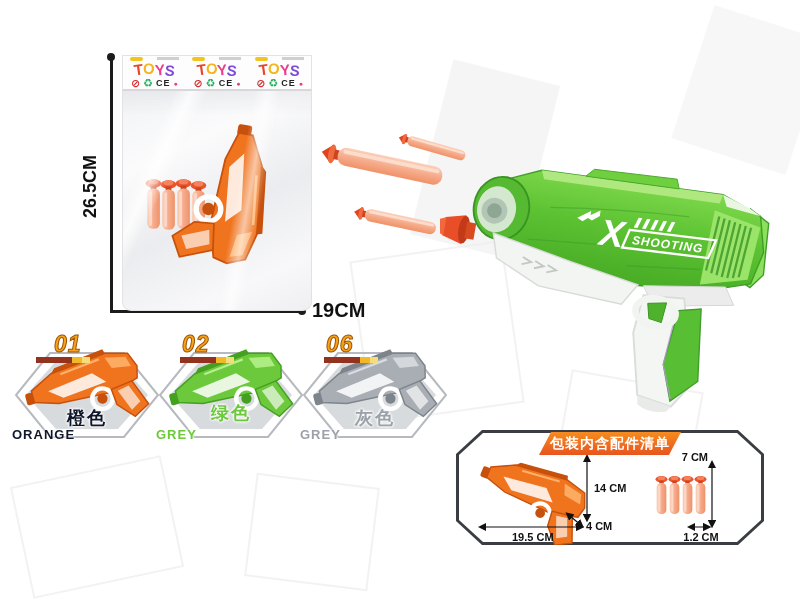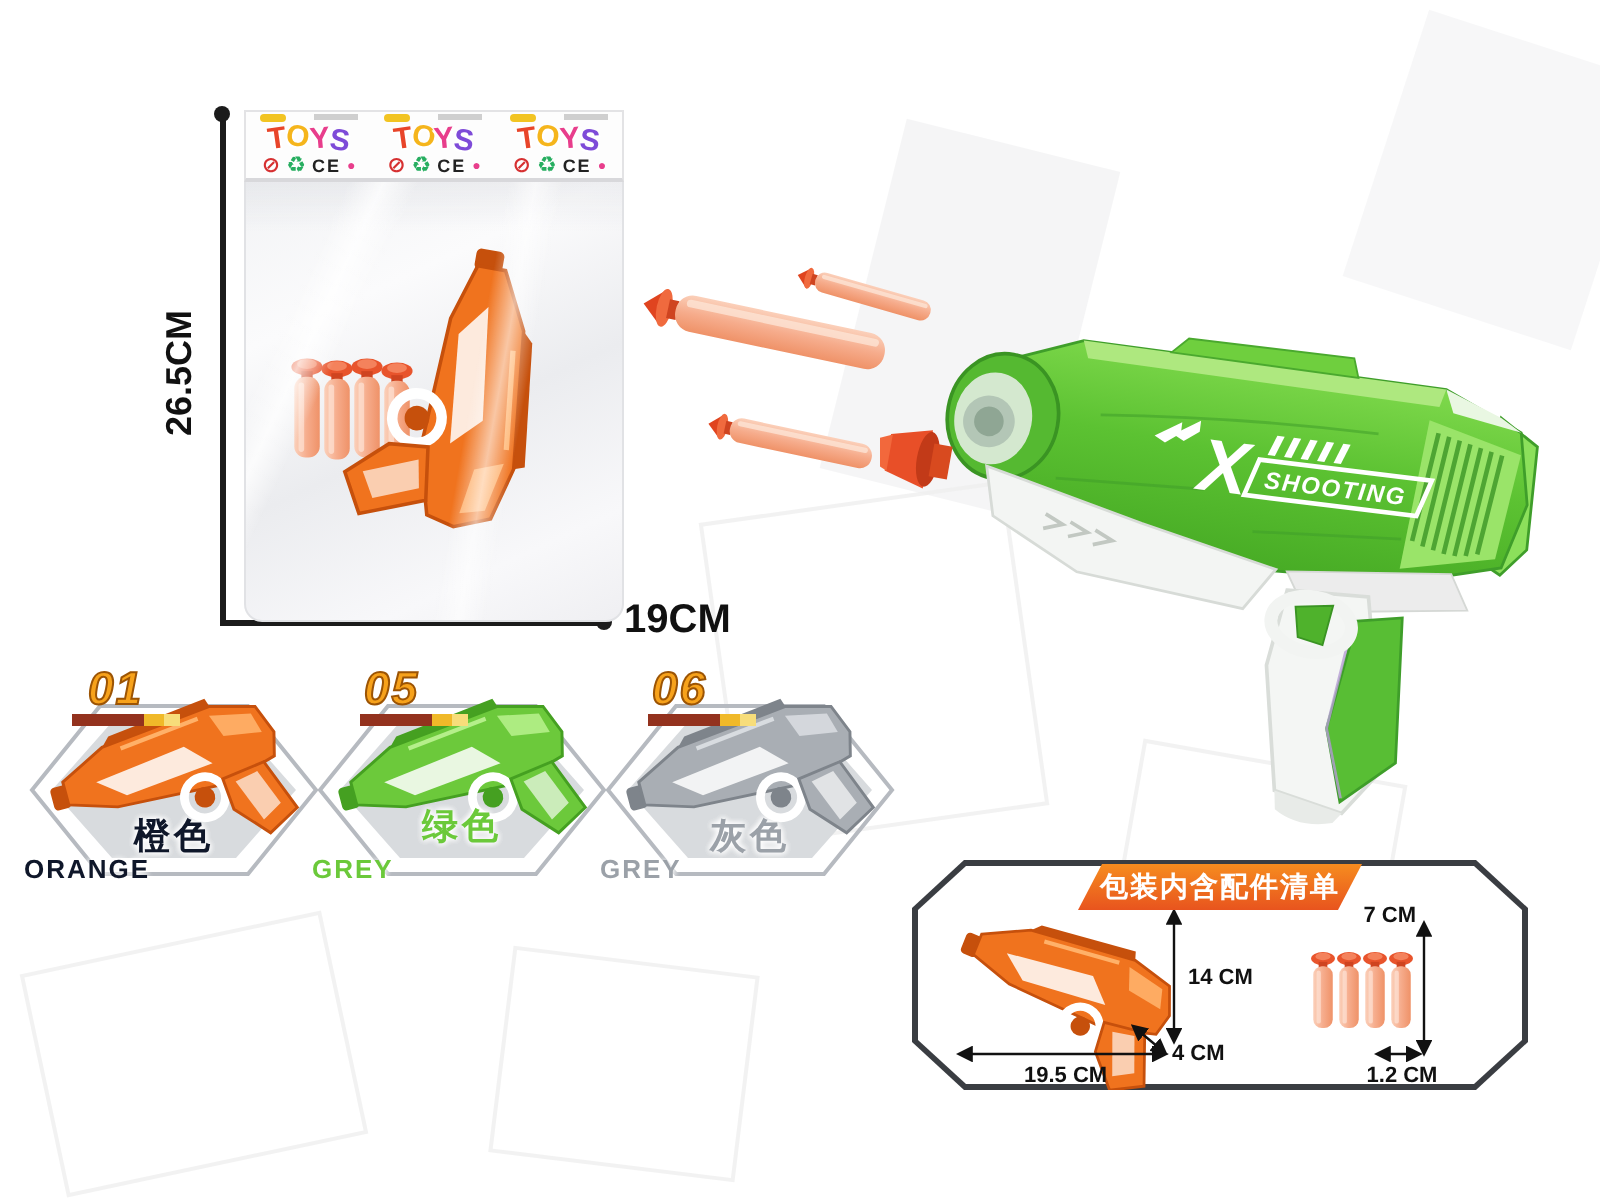--- a/index.html
+++ b/index.html
@@ -235,33 +235,33 @@
     </g>
     <path d="M234,138 L278,134 L302,224 L284,252 L246,246 L230,180 Z" fill="#f4f6f4" stroke="#d9ddd9" stroke-width="2"></path>
     <polygon points="274,148 298,142 308,220 282,246 268,208 272,168" fill="#58be34" stroke="#3f9e2a" stroke-width="1.5"></polygon>
     <path d="M272,150 L268,208 L282,244" stroke="#b79fd4" stroke-width="1.5" fill="none" opacity="0.8"></path>
     <ellipse cx="250" cy="154" rx="22" ry="15" fill="none" stroke="#f2f4f2" stroke-width="7"></ellipse>
     <polygon points="240,146 260,142 258,164 244,162" fill="#4fb22c" stroke="#3a9423" stroke-width="1"></polygon>
     <path d="M246,246 L284,252 L280,258 Q262,264 248,256 Z" fill="#e8ebe8"></path>
   </g>
 </svg>
 
-<div class="vnum" style="left:44px;top:331px;text-align:center;">01</div>
+<div class="vnum" style="left:54px;top:331px;text-align:center;">01</div>
 <div class="vbar" style="left:36px;top:357px;"></div>
 <svg class="abs" style="left:12px;top:349px;" width="150" height="92" viewBox="0 0 150 92">
   <polygon points="38,4 112,4 146,46 112,88 38,88 4,46" fill="none" stroke="#b6bac0" stroke-width="2"></polygon>
   <polygon points="44,12 106,12 136,46 106,80 44,80 14,46" fill="#d8dbde"></polygon>
 </svg>
 <svg class="abs gun-orange" style="left:24px;top:346px;transform:rotate(-15deg);" width="125" height="88" viewBox="0 0 170 120">
     <use href="#gun-small"></use>
   </svg>
 <div class="vlabel-cn c-orange" style="left:12px;top:406px;">橙色</div>
 <div class="vlabel-en c-orange" style="left:12px;top:427px;">ORANGE</div>
 
-<div class="vnum" style="left:182px;top:331px;">05</div>
+<div class="vnum" style="left:182px;top:331px;">02</div>
 <div class="vbar" style="left:180px;top:357px;"></div>
 <svg class="abs" style="left:156px;top:349px;" width="150" height="92" viewBox="0 0 150 92">
   <polygon points="38,4 112,4 146,46 112,88 38,88 4,46" fill="none" stroke="#b6bac0" stroke-width="2"></polygon>
   <polygon points="44,12 106,12 136,46 106,80 44,80 14,46" fill="#d8dbde"></polygon>
 </svg>
 <svg class="abs gun-green" style="left:168px;top:346px;transform:rotate(-15deg);" width="125" height="88" viewBox="0 0 170 120">
     <use href="#gun-small"></use>
   </svg>
 <div class="vlabel-cn c-green" style="left:156px;top:401px;">绿色</div>
 <div class="vlabel-en c-green" style="left:156px;top:427px;">GREY</div>

